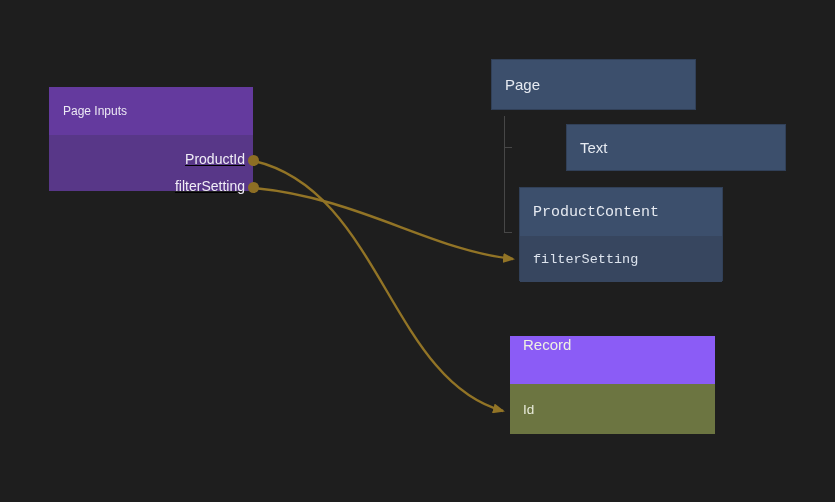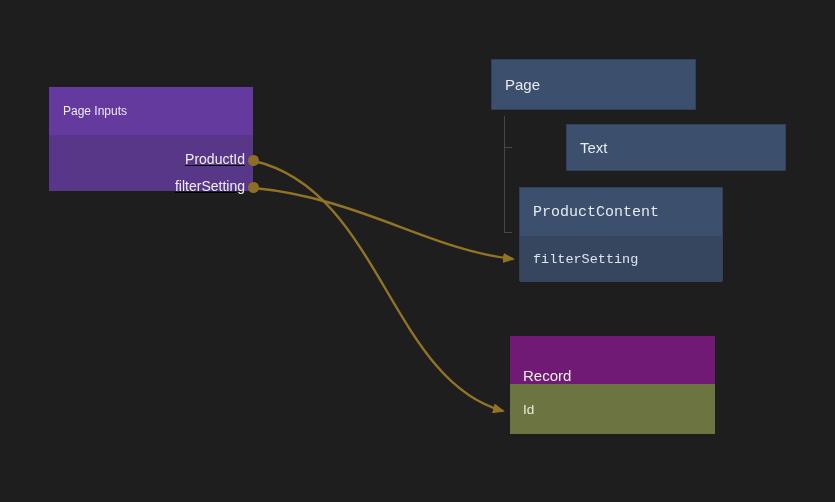--- a/index.html
+++ b/index.html
@@ -36,21 +36,21 @@
   .pc-box   { left: 519px; top: 187px; width: 204px; height: 94px; padding: 0; font-family: Liberation Mono, monospace; }
   .blue-title {
     display: flex; align-items: center; height: 100%;
     padding-left: 13px; color: #e6eaf1; font-size: 15px; text-align: right;
   }
   .pc-header { height: 48px; background: #3c4f6c; display: flex; align-items: center; padding-left: 13px; color: #e6eaf1; font-size: 15px; }
   .pc-field  { height: 46px; background: #37465f; display: flex; align-items: center; padding-left: 13px; color: #dde4ee; font-size: 13.5px; }
 
   
   .rec-node { left: 510px; top: 336px; width: 205px; height: 98px; }
-  .rec-header { height: 48px; background: #701a75; display: flex; align-items: flex-end; padding-left: 13px; color: #eef0e3; font-size: 15px; }
+  .rec-header { height: 48px; background: #8b5cf6; display: flex; align-items: flex-start; padding-left: 13px; color: #eef0e3; font-size: 15px; }
   .rec-field  { height: 50px; background: #6c7541; display: flex; align-items: center; padding-left: 13px; color: #e9ecdb; font-size: 13.5px; }
 
   
   .guide { position: absolute; background: #474747; }
   .guide-v  { left: 504px; top: 116px; width: 1px; height: 117px; }
   .guide-t1 { left: 504px; top: 147px; width: 8px; height: 1px; }
   .guide-t2 { left: 504px; top: 232px; width: 8px; height: 1px; }
 
   
   svg.connectors {

